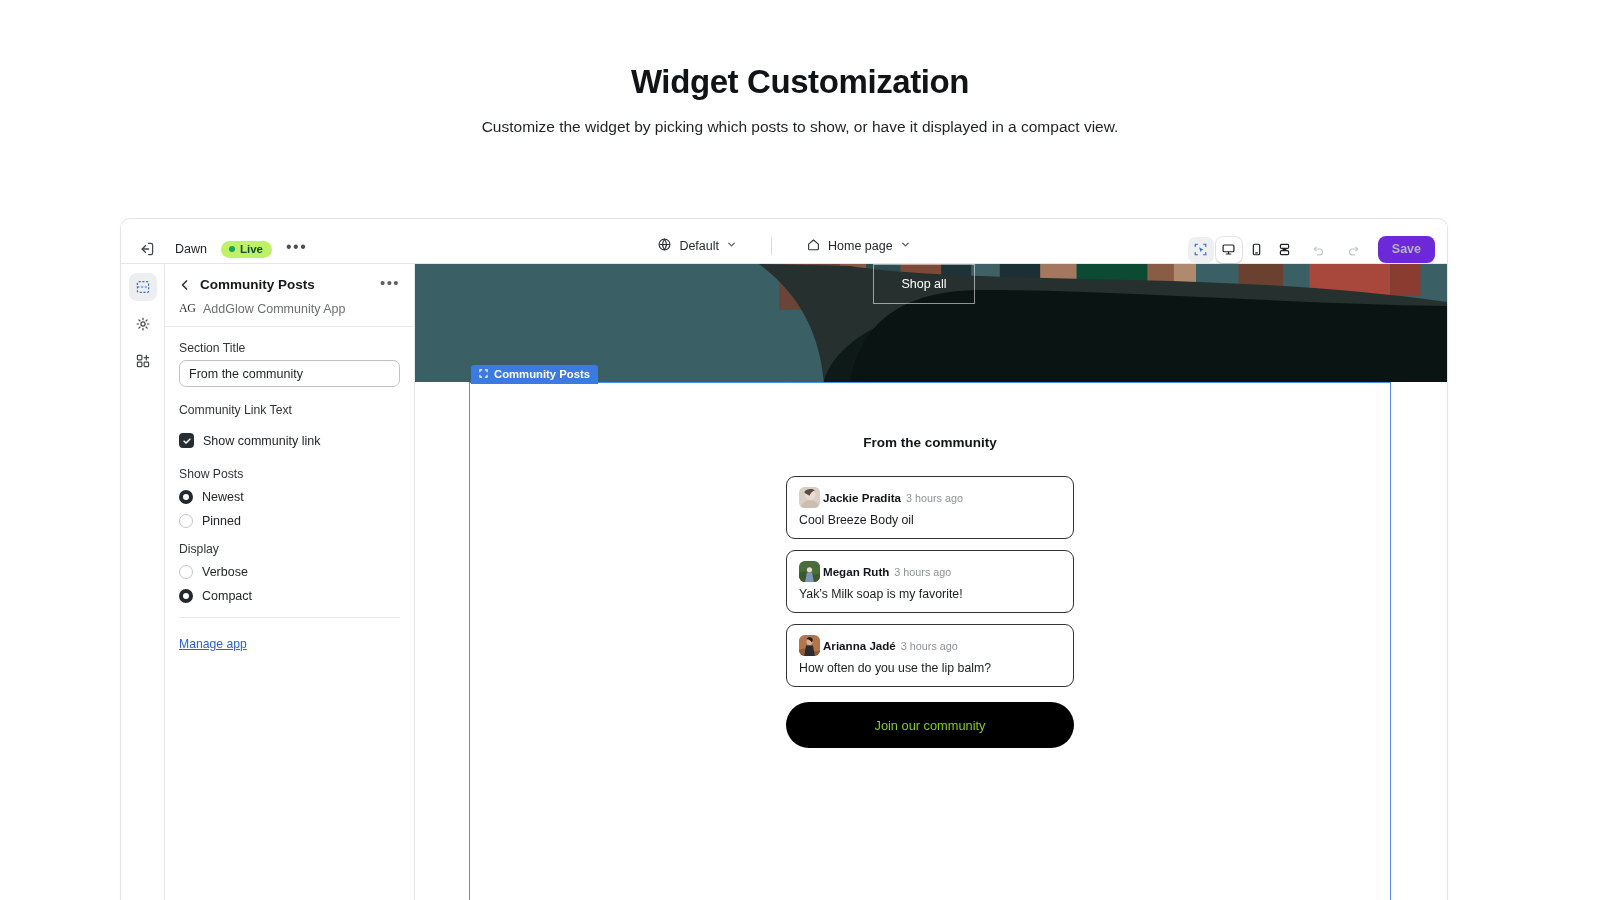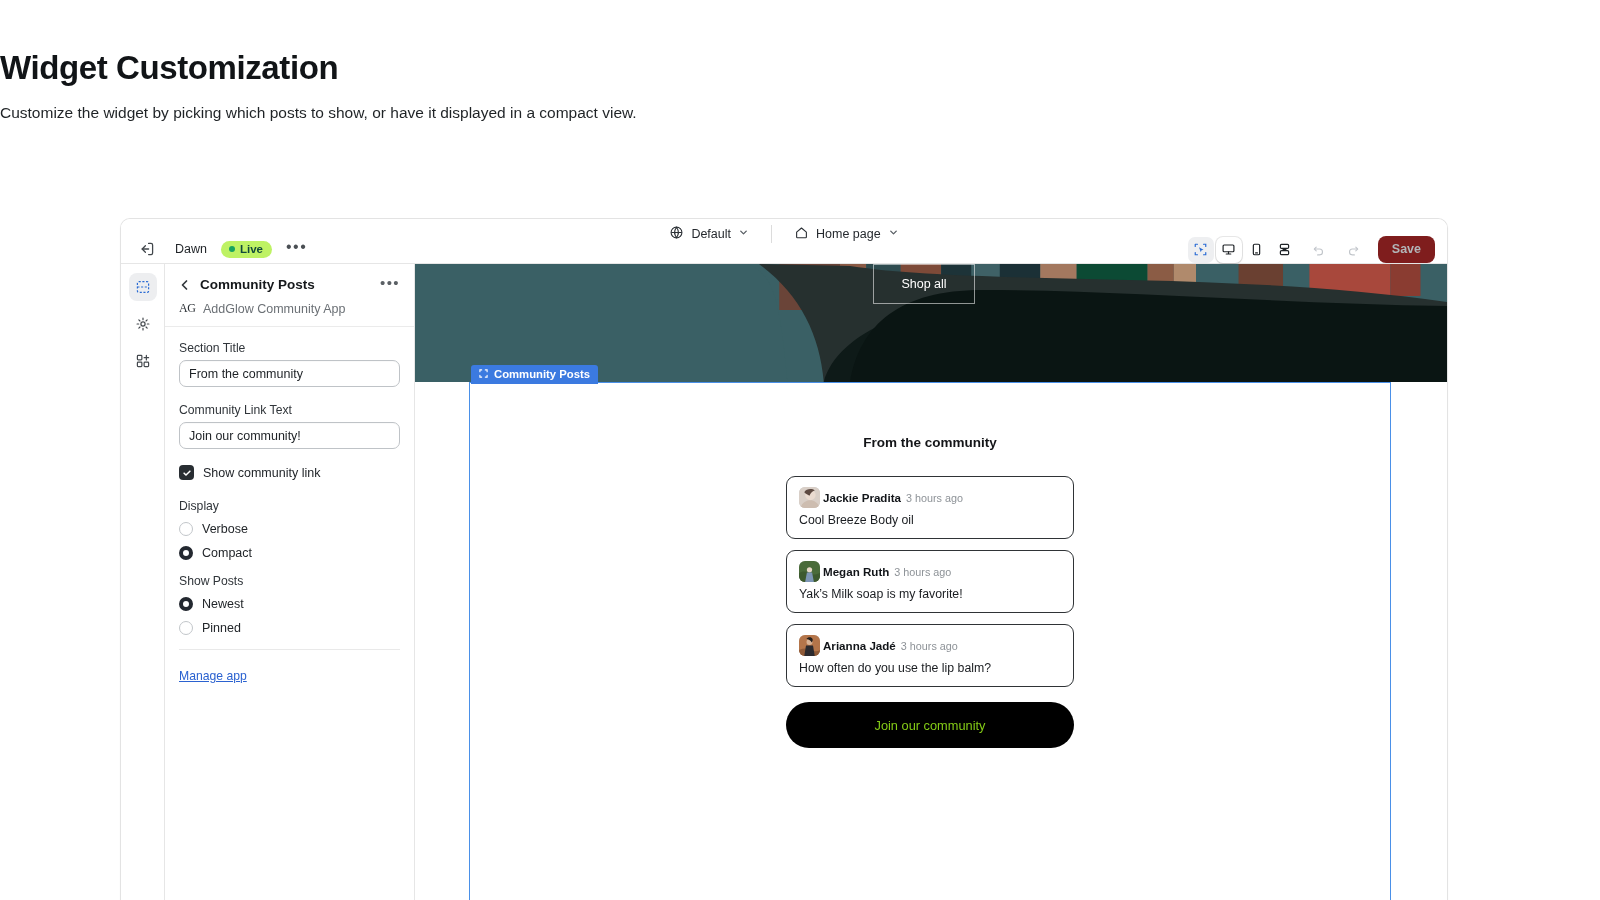--- a/index.html
+++ b/index.html
@@ -4,21 +4,21 @@
 <style>
   * { box-sizing: border-box; margin: 0; padding: 0; }
   html, body {
     width: 1600px; height: 900px;
     background: #ffffff;
     font-family: "Liberation Sans", sans-serif;
     overflow: hidden;
   }
 
   
-  .page-head { padding-top: 48px; }
+  .page-head { text-align: center; padding-top: 62px; }
   .page-title {
     font-size: 33px; font-weight: 700; color: #111417;
     letter-spacing: -0.4px; line-height: 1.2;
   }
   .page-sub {
     margin-top: 16px; font-size: 15.5px; color: #1f2326; font-weight: 400;
   }
 
   
   .editor {
@@ -48,22 +48,22 @@
   .theme-name { font-size: 12.5px; color: #1f2327; font-weight: 500; margin-left: 14px; }
   .live-badge {
     margin-left: 14px; display: inline-flex; align-items: center; gap: 5px;
     background: #bef264; color: #11493b; font-size: 11.5px; font-weight: 600;
     padding: 2px 9px 3px 8px; border-radius: 9px;
   }
   .live-dot { width: 6px; height: 6px; border-radius: 50%; background: #17a35f; }
   .dots { margin-left: 14px; color: #4a4f54; font-size: 16px; letter-spacing: 1.5px; line-height: 8px; padding-bottom:5px;}
 
   .tb-center {
-    position: absolute; left: 0; right: 0; margin: 16px auto;
-    display: flex; align-items: center; justify-content: center; gap: 0;
+    position: absolute; left: 0; right: 0; margin: 4px auto;
+    display: flex; align-items: center; justify-content: center; gap: 12px;
     pointer-events: none;
   }
   .tb-center > * { pointer-events: auto; }
   .sel-chip {
     display: flex; align-items: center; gap: 7px;
     font-size: 12.5px; color: #25292e; font-weight: 500;
     padding: 4px 8px; border-radius: 7px;
   }
   .chev { color: #5a6066; }
   .tb-divider { width: 1px; height: 18px; background: #dcdcdc; margin: 0 14px; }
@@ -77,21 +77,21 @@
     width: 26px; height: 26px; border-radius: 7px;
     display: flex; align-items: center; justify-content: center; color: #1f2327;
   }
   .dev-btn.sel-tool { background: #eeeff1; color: #2b6cd4; }
   .dev-btn.active {
     background: #ffffff;
     box-shadow: 0 0 0 1px rgba(0,0,0,.09), 0 1px 2px rgba(0,0,0,.12);
   }
   .hist-btn { width: 26px; height: 26px; display:flex; align-items:center; justify-content:center; color: #c2c6cb; margin-left: 6px;}
   .save-btn {
-    margin-left: 10px; background: #7f1d1d; color: #b2b5b8;
+    margin-left: 10px; background: #6d28d9; color: #b2b5b8;
     font-size: 12.5px; font-weight: 600; border-radius: 8px;
     padding: 6px 14px 7px; border: none;
   }
 
   
   .body { display: flex; height: calc(100% - 45px); }
 
   
   .rail {
     width: 44px; border-right: 1px solid #e6e6e6;
@@ -351,53 +351,52 @@
 
       <div class="panel-body">
 
         <div class="field">
           <div class="field-label">Section Title</div>
           <input class="text-input" value="From the community" style="">
         </div>
 
         <div class="field">
           <div class="field-label">Community Link Text</div>
-          <input class="text-input" value="Join our community!" style="">
         </div>
 
         <div class="check-row">
           <span class="checkbox">
             <svg width="10" height="10" viewBox="0 0 12 12" fill="none" stroke="#fff" stroke-width="1.8" stroke-linecap="round" stroke-linejoin="round">
                 <path d="M2.5 6.2 4.8 8.5 9.5 3.8"></path>
               </svg>
           </span>
           <span class="check-label">Show community link</span>
+        </div>
+
+        <div class="group">
+          <div class="group-title">Show Posts</div>
+          <div class="radio-row">
+            <span class="radio on"></span>
+            <span class="radio-label">Newest</span>
+          </div>
+          <div class="radio-row">
+            <span class="radio"></span>
+            <span class="radio-label">Pinned</span>
+          </div>
         </div>
 
         <div class="group">
           <div class="group-title">Display</div>
           <div class="radio-row">
             <span class="radio"></span>
             <span class="radio-label">Verbose</span>
           </div>
           <div class="radio-row">
             <span class="radio on"></span>
             <span class="radio-label">Compact</span>
-          </div>
-        </div>
-
-        <div class="group">
-          <div class="group-title">Show Posts</div>
-          <div class="radio-row">
-            <span class="radio on"></span>
-            <span class="radio-label">Newest</span>
-          </div>
-          <div class="radio-row">
-            <span class="radio"></span>
-            <span class="radio-label">Pinned</span>
           </div>
         </div>
 
         <div class="divider"></div>
         <a class="manage-link" href="#">Manage app</a>
       </div>
     </div>
 
     <div class="canvas">
 

